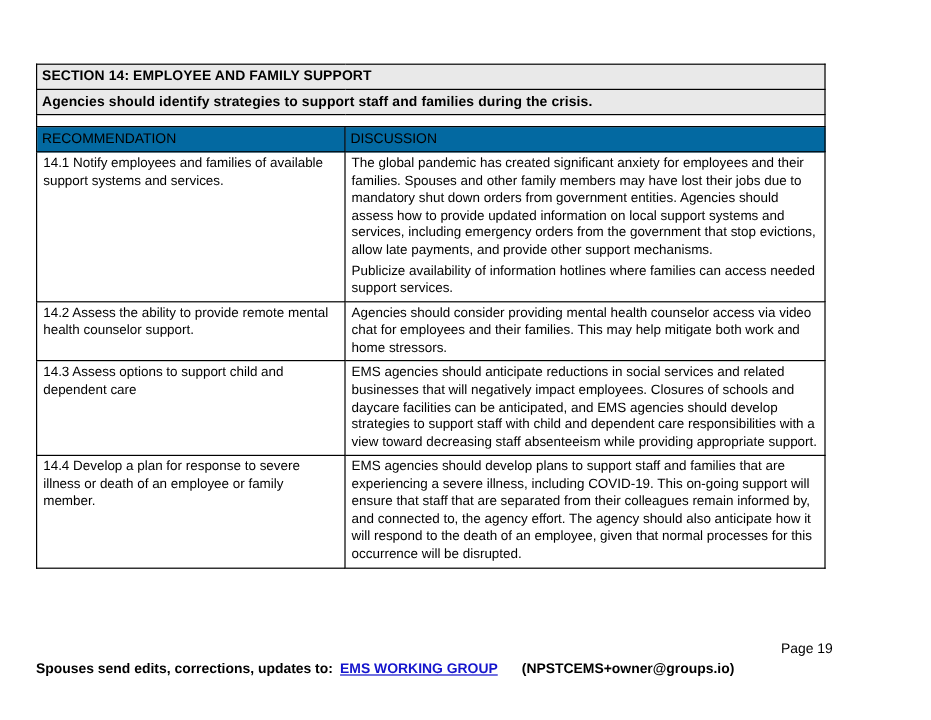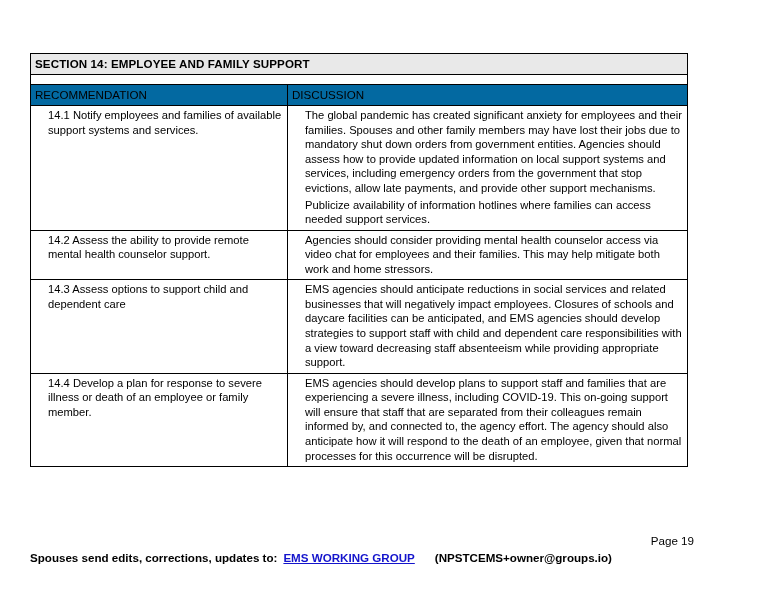--- a/index.html
+++ b/index.html
@@ -60,21 +60,21 @@
   }
 
   
   .colhead-row td {
     font-size: 11.6px;
     padding: 2px 4px 3px 4px;
     background: #0369a1;
   }
 
   .body-row td {
-    padding: 2px 5px 3px 17px;
+    padding: 2px 5px 3px 5px;
   }
 
   .cell-p {
     margin: 0;
   }
   .cell-p + .cell-p {
     margin-top: 2px;
   }
 
   
@@ -108,20 +108,23 @@
 <div class="page">
 
   <table class="doc-table">
     <colgroup>
       <col class="col-rec">
       <col class="col-disc">
     </colgroup>
     <tbody>
       <tr class="banner-row">
         <td colspan="2">SECTION 14:  EMPLOYEE AND FAMILY SUPPORT</td>
+      </tr>
+      <tr class="banner-row">
+        <td colspan="2">Agencies should identify strategies to support staff and families during the crisis.</td>
       </tr>
       <tr class="spacer-row">
         <td colspan="2"></td>
       </tr>
       <tr class="colhead-row">
         <td>RECOMMENDATION</td>
         <td>DISCUSSION</td>
       </tr>
 
       <tr class="body-row">

